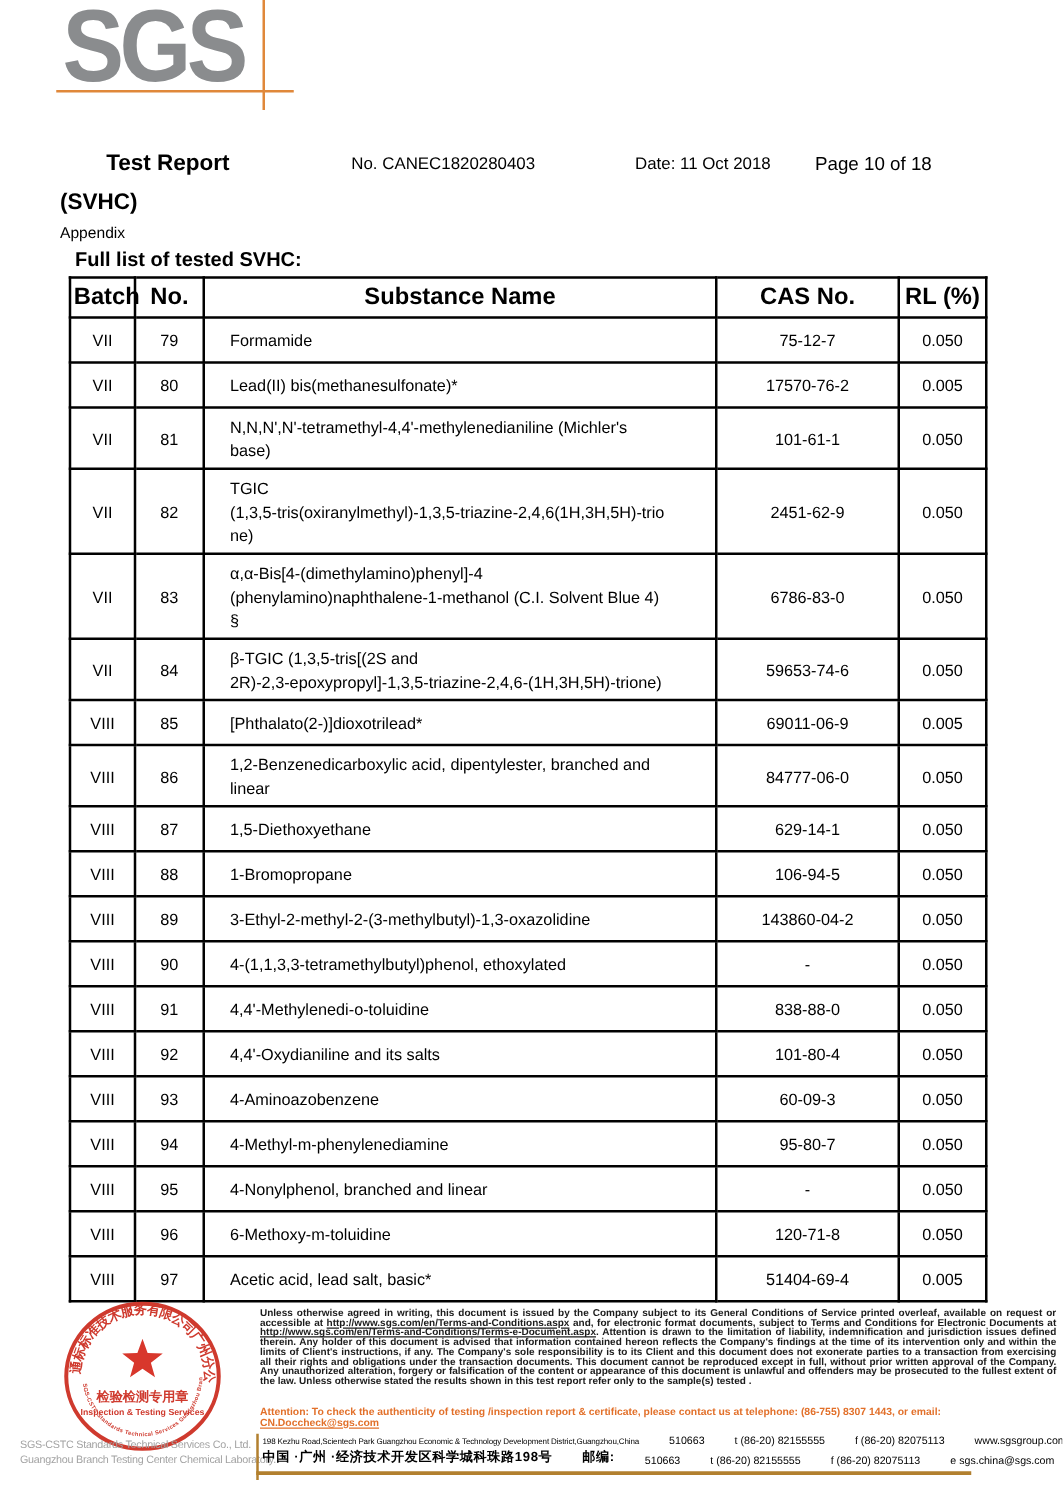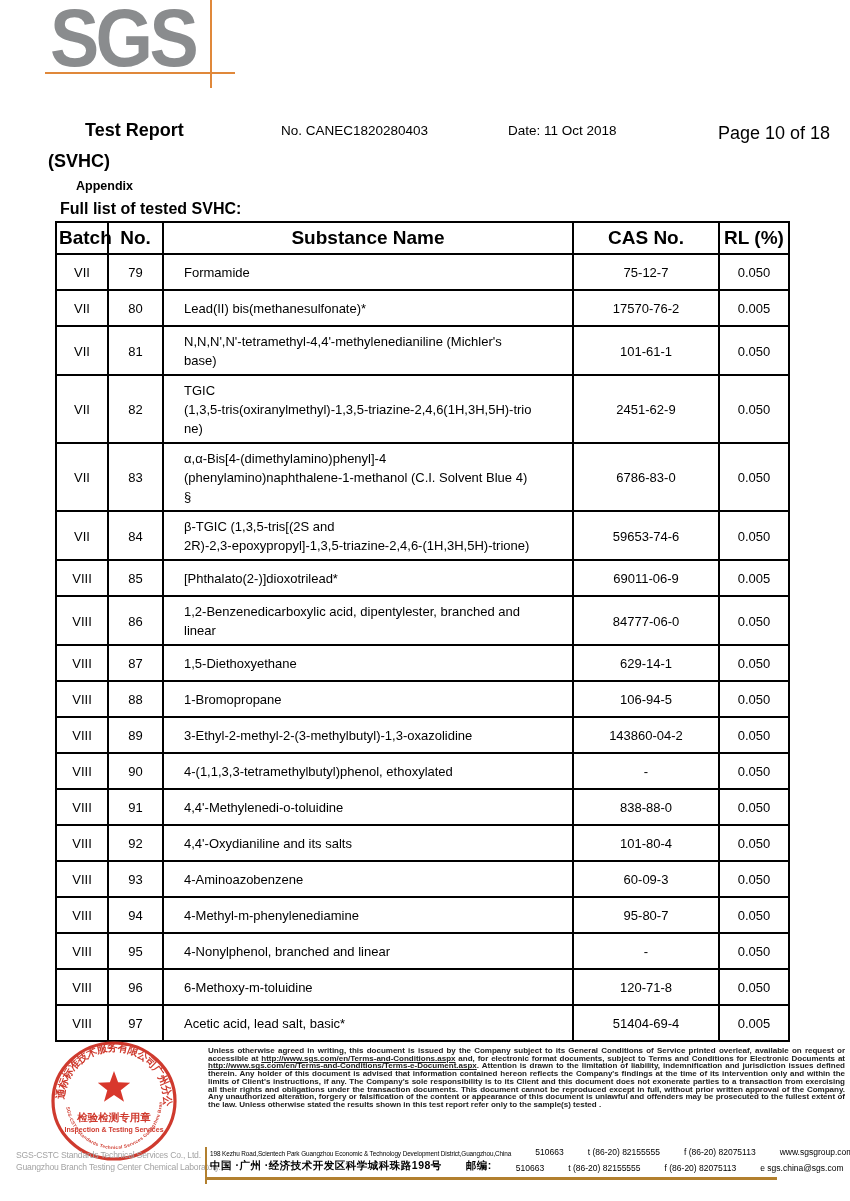--- a/index.html
+++ b/index.html
@@ -23,22 +23,22 @@
     transform:scaleX(.9);transform-origin:left top;
   }
   .logo-hline{position:absolute;left:45px;top:72px;width:190px;height:2px;background:var(--crosshair-orange);}
   .logo-vline{position:absolute;left:210px;top:0;width:2px;height:88px;background:var(--crosshair-orange);}
 
   
   .title1{position:absolute;left:48px;top:120px;font-size:18px;font-weight:bold;margin-left:37px;}
   .title2{position:absolute;left:48px;top:151px;font-size:18px;font-weight:bold;}
   .rep-no{position:absolute;left:281px;top:123px;font-size:13.5px;}
   .rep-date{position:absolute;left:508px;top:123px;font-size:13.5px;}
-  .rep-page{position:absolute;left:718px;top:123px;font-size:18px;}
-  .appendix{position:absolute;left:48px;top:179px;font-size:12.5px;font-weight:bold;margin-left:28px;}
+  .rep-page{position:absolute;left:652px;top:123px;font-size:15px;}
+  .appendix{position:absolute;left:48px;top:179px;font-size:12.5px;font-weight:normal;}
   .fulllist{position:absolute;left:60px;top:200px;font-size:16px;font-weight:bold;}
 
   
   .data-table{
     position:absolute;left:55px;top:221px;width:733px;
     border-collapse:collapse;table-layout:fixed;
     border:2.5px solid #000;
   }
   .data-table th,.data-table td{border:2px solid #000;}
   .data-table thead tr{height:30px;}
@@ -262,20 +262,21 @@
     </text>
   </svg>
 
   <div class="company-lines">
     <div>SGS-CSTC Standards Technical Services Co., Ltd.</div>
     <div>Guangzhou Branch Testing Center Chemical Laboratory.</div>
   </div>
 
   <div class="legal" id="legal-block"><span>Unless otherwise agreed in writing, this document is issued by the Company subject to its General Conditions of Service printed overleaf, available on request or accessible at </span><span class="u">http://www.sgs.com/en/Terms-and-Conditions.aspx</span><span> and, for electronic format documents, subject to Terms and Conditions for Electronic Documents at </span><span class="u">http://www.sgs.com/en/Terms-and-Conditions/Terms-e-Document.aspx</span><span>. Attention is drawn to the limitation of liability, indemnification and jurisdiction issues defined therein. Any holder of this document is advised that information contained hereon reflects the Company's findings at the time of its intervention only and within the limits of Client's instructions, if any. The Company's sole responsibility is to its Client and this document does not exonerate parties to a transaction from exercising all their rights and obligations under the transaction documents. This document cannot be reproduced except in full, without prior written approval of the Company. Any unauthorized alteration, forgery or falsification of the content or appearance of this document is unlawful and offenders may be prosecuted to the fullest extent of the law. Unless otherwise stated the results shown in this test report refer only to the sample(s) tested .</span></div>
 
+  <div class="attention" id="attention-block"><span>Attention: To check the authenticity of testing /inspection report &amp; certificate, please contact us at telephone: (86-755) 8307 1443, or email: </span><span class="u">CN.Doccheck@sgs.com</span></div>
 
   <div class="addr-vline"></div>
   <div class="addr addr-en">
     <span class="small">198 Kezhu Road,Scientech Park Guangzhou Economic &amp; Technology Development District,Guangzhou,China</span>
     <span>510663</span>
     <span>t (86-20) 82155555</span>
     <span>f (86-20) 82075113</span>
     <span>www.sgsgroup.com.cn</span>
   </div>
   <div class="addr addr-cn">

